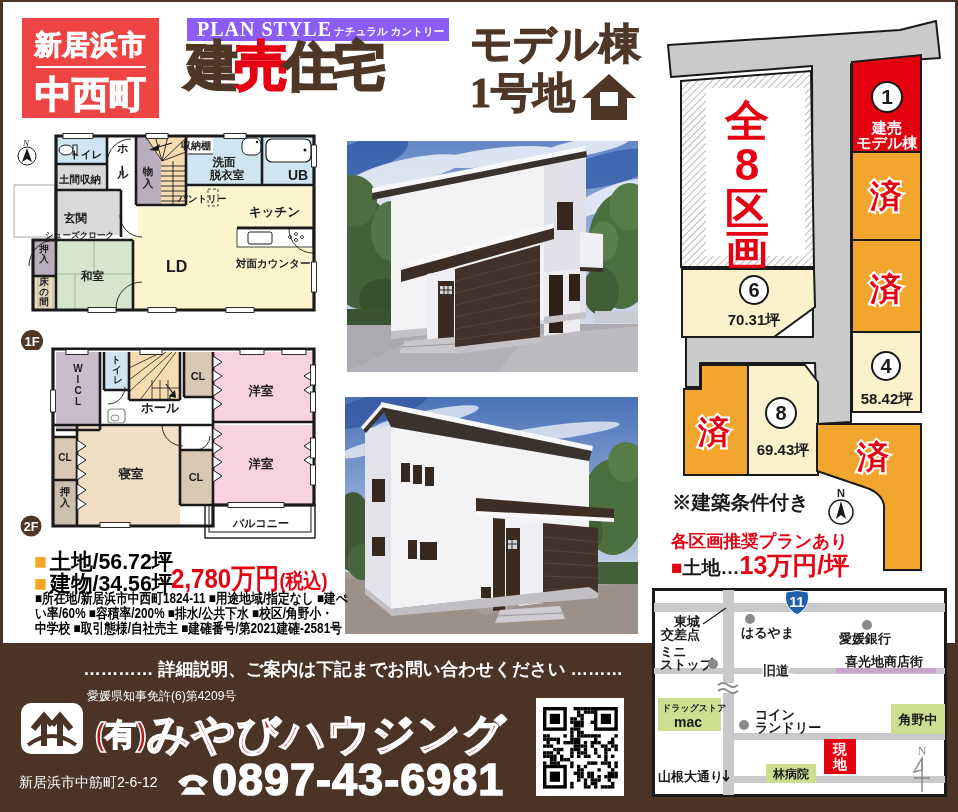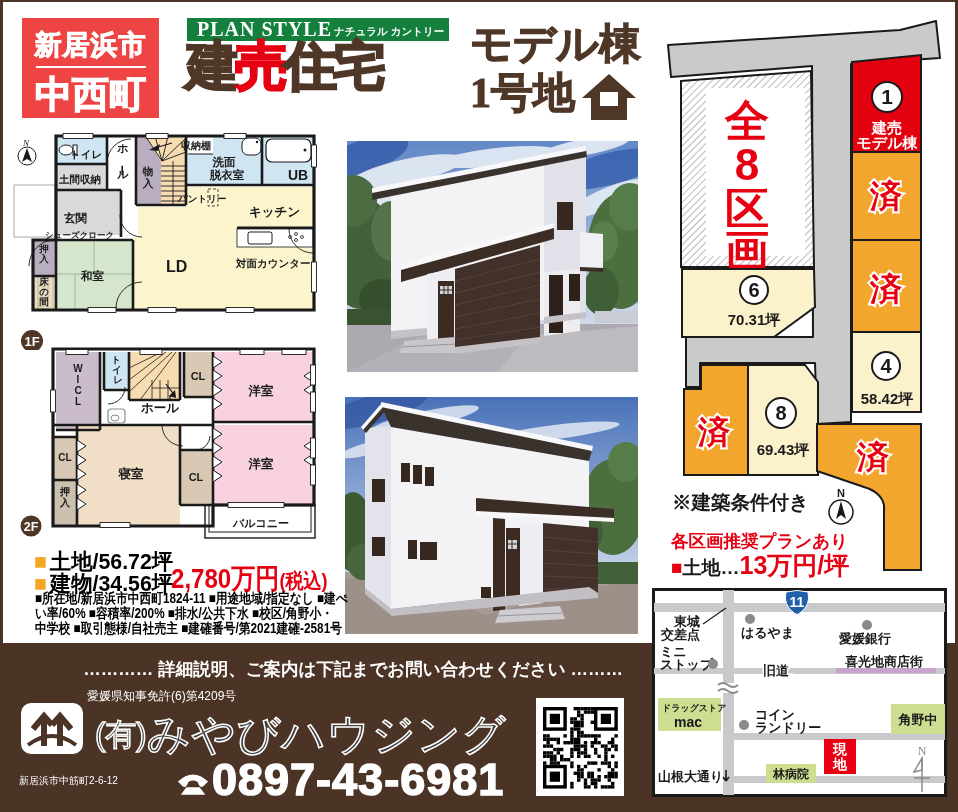--- a/index.html
+++ b/index.html
@@ -18,21 +18,21 @@
 <div class="abs" style="left:955px;top:0;width:3px;height:812px;background:#4b3325;"></div>
 
 <div class="abs" style="left:0;top:643px;width:958px;height:169px;background:#4b3325;"></div>
 
 <div class="abs serif" style="left:22px;top:18px;width:137px;height:100px;background:#ef4444;color:#fff;text-align:center;">
   <div style="font-size:27px;font-weight:bold;letter-spacing:1px;margin-top:9px;-webkit-text-stroke:1px #fff;">新居浜市</div>
   <div style="width:110px;height:2px;background:#fff;margin:3px auto 2px;"></div>
   <div style="font-size:37px;font-weight:bold;-webkit-text-stroke:1.3px #fff;">中西町</div>
 </div>
 
-<div class="abs" style="left:187px;top:18px;width:262px;height:23px;background:#15803d;color:#fff;">
+<div class="abs" style="left:187px;top:18px;width:262px;height:23px;background:#8b5cf6;color:#fff;">
   <span class="serif" style="font-size:20px;font-weight:bold;position:absolute;left:10px;top:0px;letter-spacing:1px;">PLAN STYLE</span>
   <span style="font-size:10.5px;font-weight:bold;position:absolute;left:147px;top:7px;letter-spacing:0px;">ナチュラル カントリー</span>
 </div>
 
 <div class="abs serif" style="left:186px;top:31px;width:280px;height:80px;font-size:53px;font-weight:bold;color:#4f3727;letter-spacing:-4px;-webkit-text-stroke:2.2px currentColor;">建<span style="color:#e60012;-webkit-text-stroke-color:#e60012;">売</span>住宅</div>
 
 <div class="abs serif" style="left:470px;top:20px;width:180px;font-size:42px;font-weight:bold;color:#4f3727;line-height:49px;letter-spacing:0px;-webkit-text-stroke:1.1px currentColor;">モデル棟<br>1号地</div>
 
 <svg class="abs" style="left:580px;top:72px;" width="58" height="50" viewBox="0 0 58 50">
   <path d="M29 2 L56 26 L47 26 L47 48 L11 48 L11 26 L2 26 Z" fill="#4f3727"></path>
@@ -475,23 +475,23 @@
 <svg class="abs" style="left:21px;top:703px;" width="62" height="51" viewBox="0 0 62 51">
   <rect x="0" y="0" width="62" height="51" rx="10" fill="#fff"></rect>
   <g stroke="#4b3325" fill="none">
   <path d="M12,26 L23,13 L31,22 M31,22 L39,13 L50,26" stroke-width="6" stroke-linejoin="miter"></path>
   <path d="M23,16 L23,43" stroke-width="6"></path>
   <path d="M39,16 L39,43" stroke-width="6"></path>
   <path d="M7,42 Q31,24 55,42" stroke-width="4"></path>
   </g>
 </svg>
 
-<div class="abs" style="left:95px;top:706px;color:#404040;font-weight:normal;-webkit-text-stroke:1.5px #fff;"><span style="font-size:31px;vertical-align:4px;">(有)</span><span style="font-size:43px;letter-spacing:1px;">みやびハウジング</span></div>
-
-<div class="abs" style="left:19px;top:774px;color:#fff;font-size:10px;">新居浜市中筋町2-6-12</div>
+<div class="abs" style="left:95px;top:706px;color:#b91c1c;font-weight:bold;-webkit-text-stroke:1.5px #fff;"><span style="font-size:31px;vertical-align:4px;">(有)</span><span style="font-size:43px;letter-spacing:1px;">みやびハウジング</span></div>
+
+<div class="abs" style="left:19px;top:774px;color:#fff;font-size:14px;">新居浜市中筋町2-6-12</div>
 
 <svg class="abs" style="left:176px;top:769px;" width="34" height="27" viewBox="0 0 36 28">
 <path d="M2,13 Q18,-2 34,13 L29,18 Q26,20 24,16 Q23,12 18,12 Q13,12 12,16 Q10,20 7,18 Z" fill="#fff"></path>
 <path d="M11,19 L25,19 L31,27 L5,27 Z" fill="#fff"></path>
 </svg>
 
 <div class="abs" style="left:212px;top:754px;color:#fff;font-weight:bold;font-size:45px;white-space:nowrap;letter-spacing:1px;text-align:right;-webkit-text-stroke:1.5px #fff;">0897-43-6981</div>
 
 <svg class="abs" style="left:536px;top:698px;" width="88" height="98" viewBox="0 0 88 98" id="qr">
   <rect width="88" height="98" fill="#fff"></rect>

